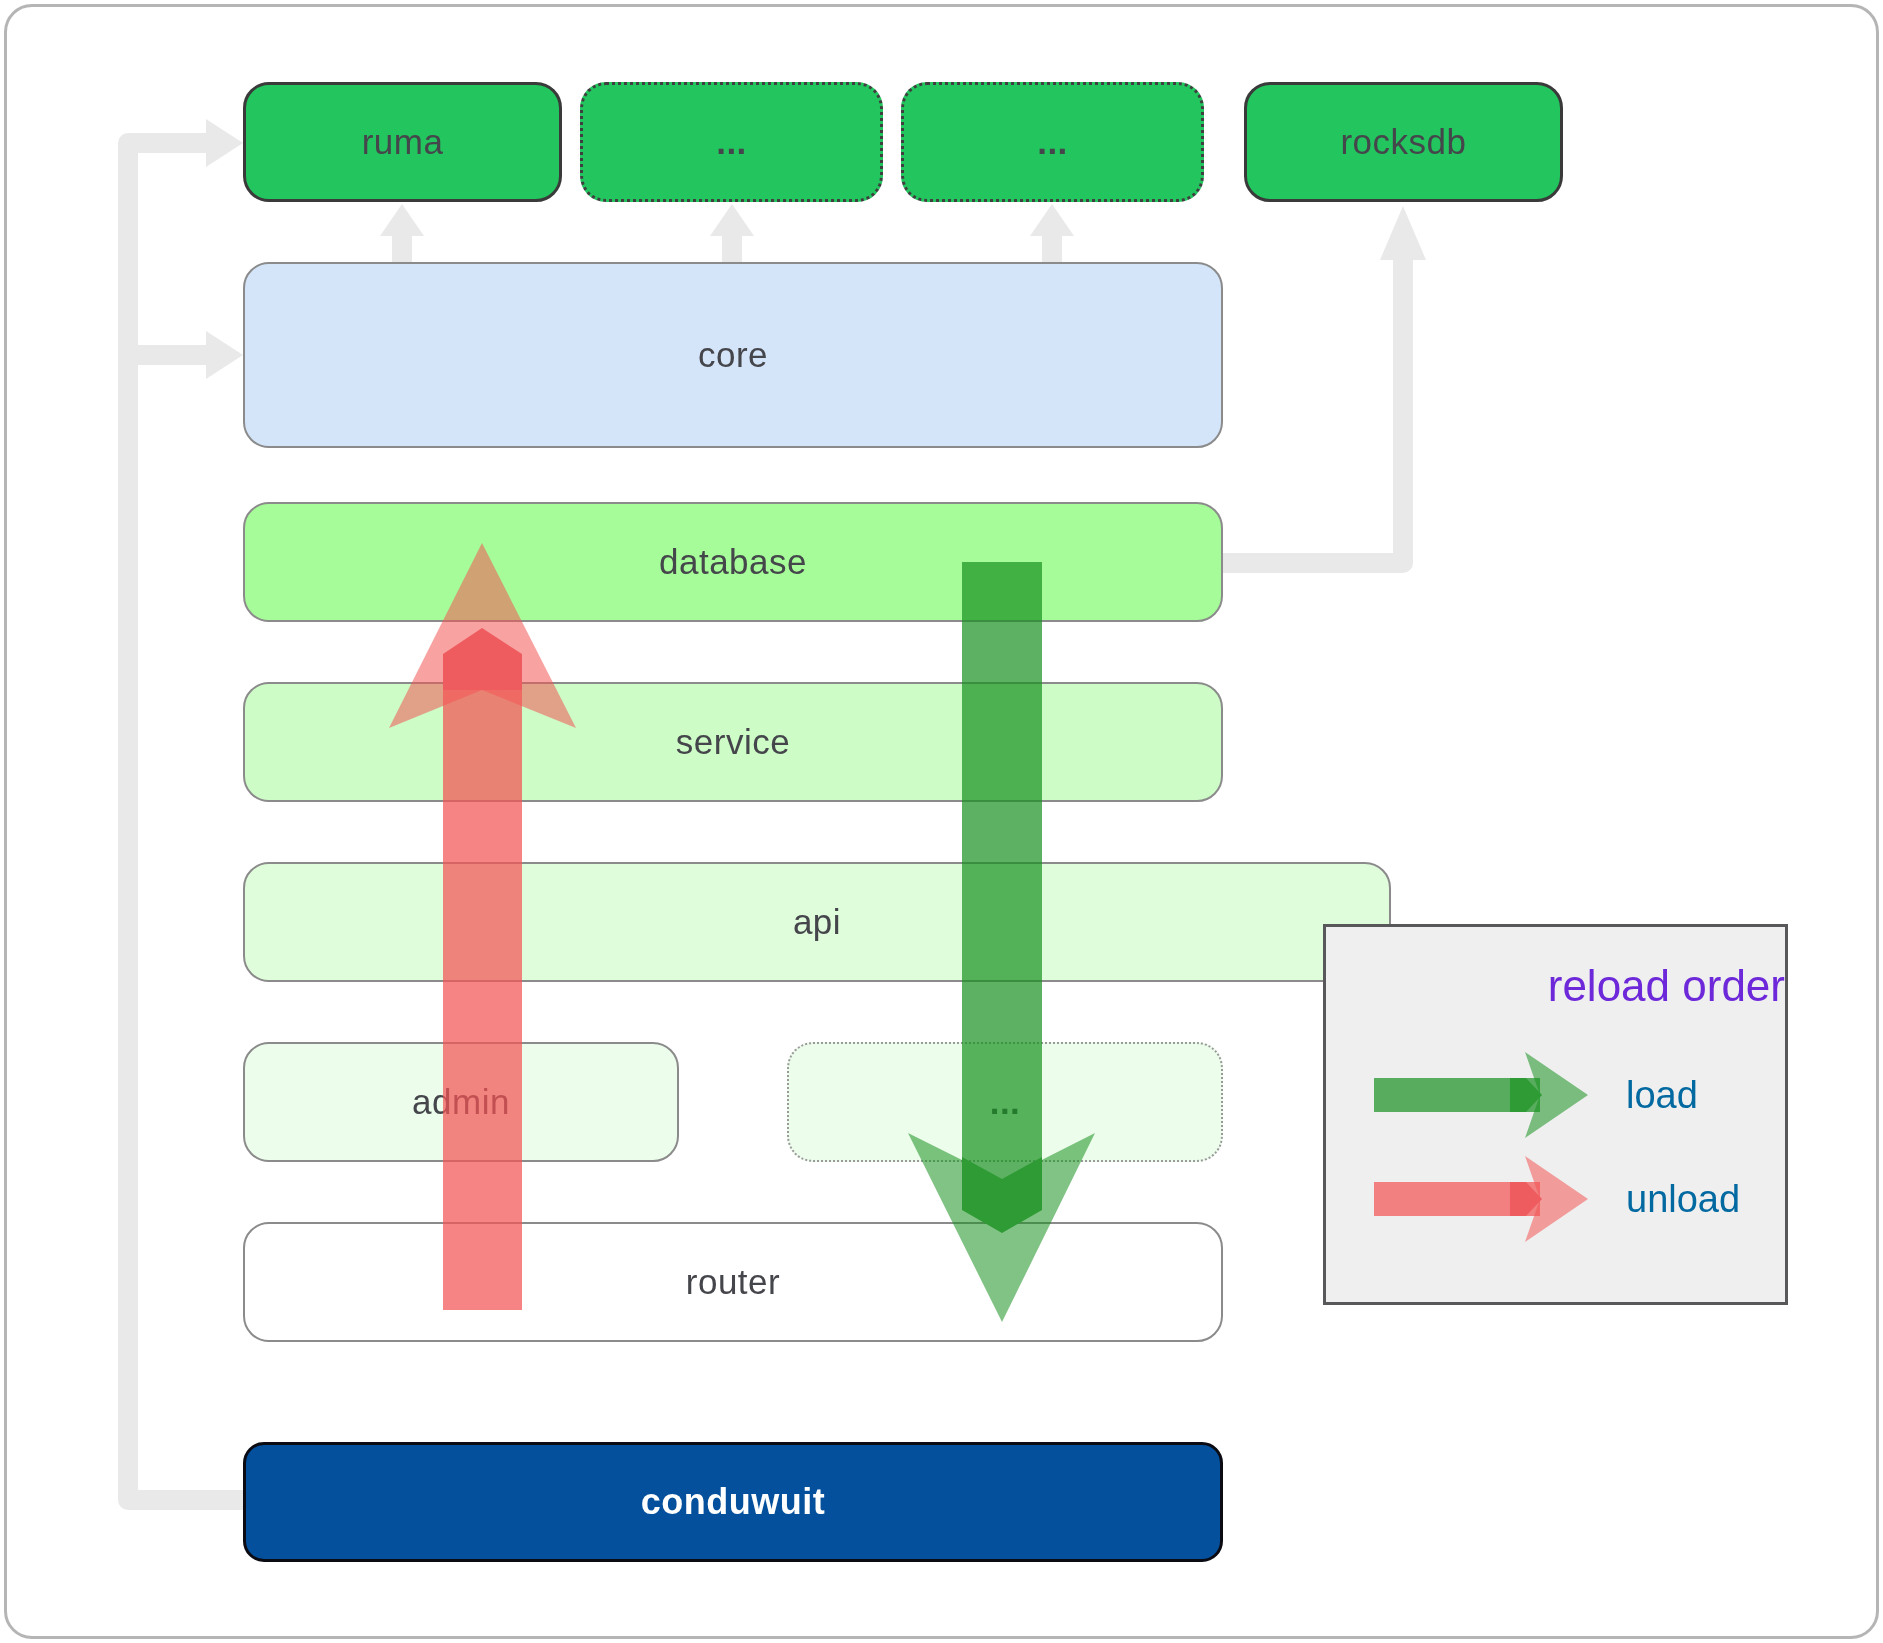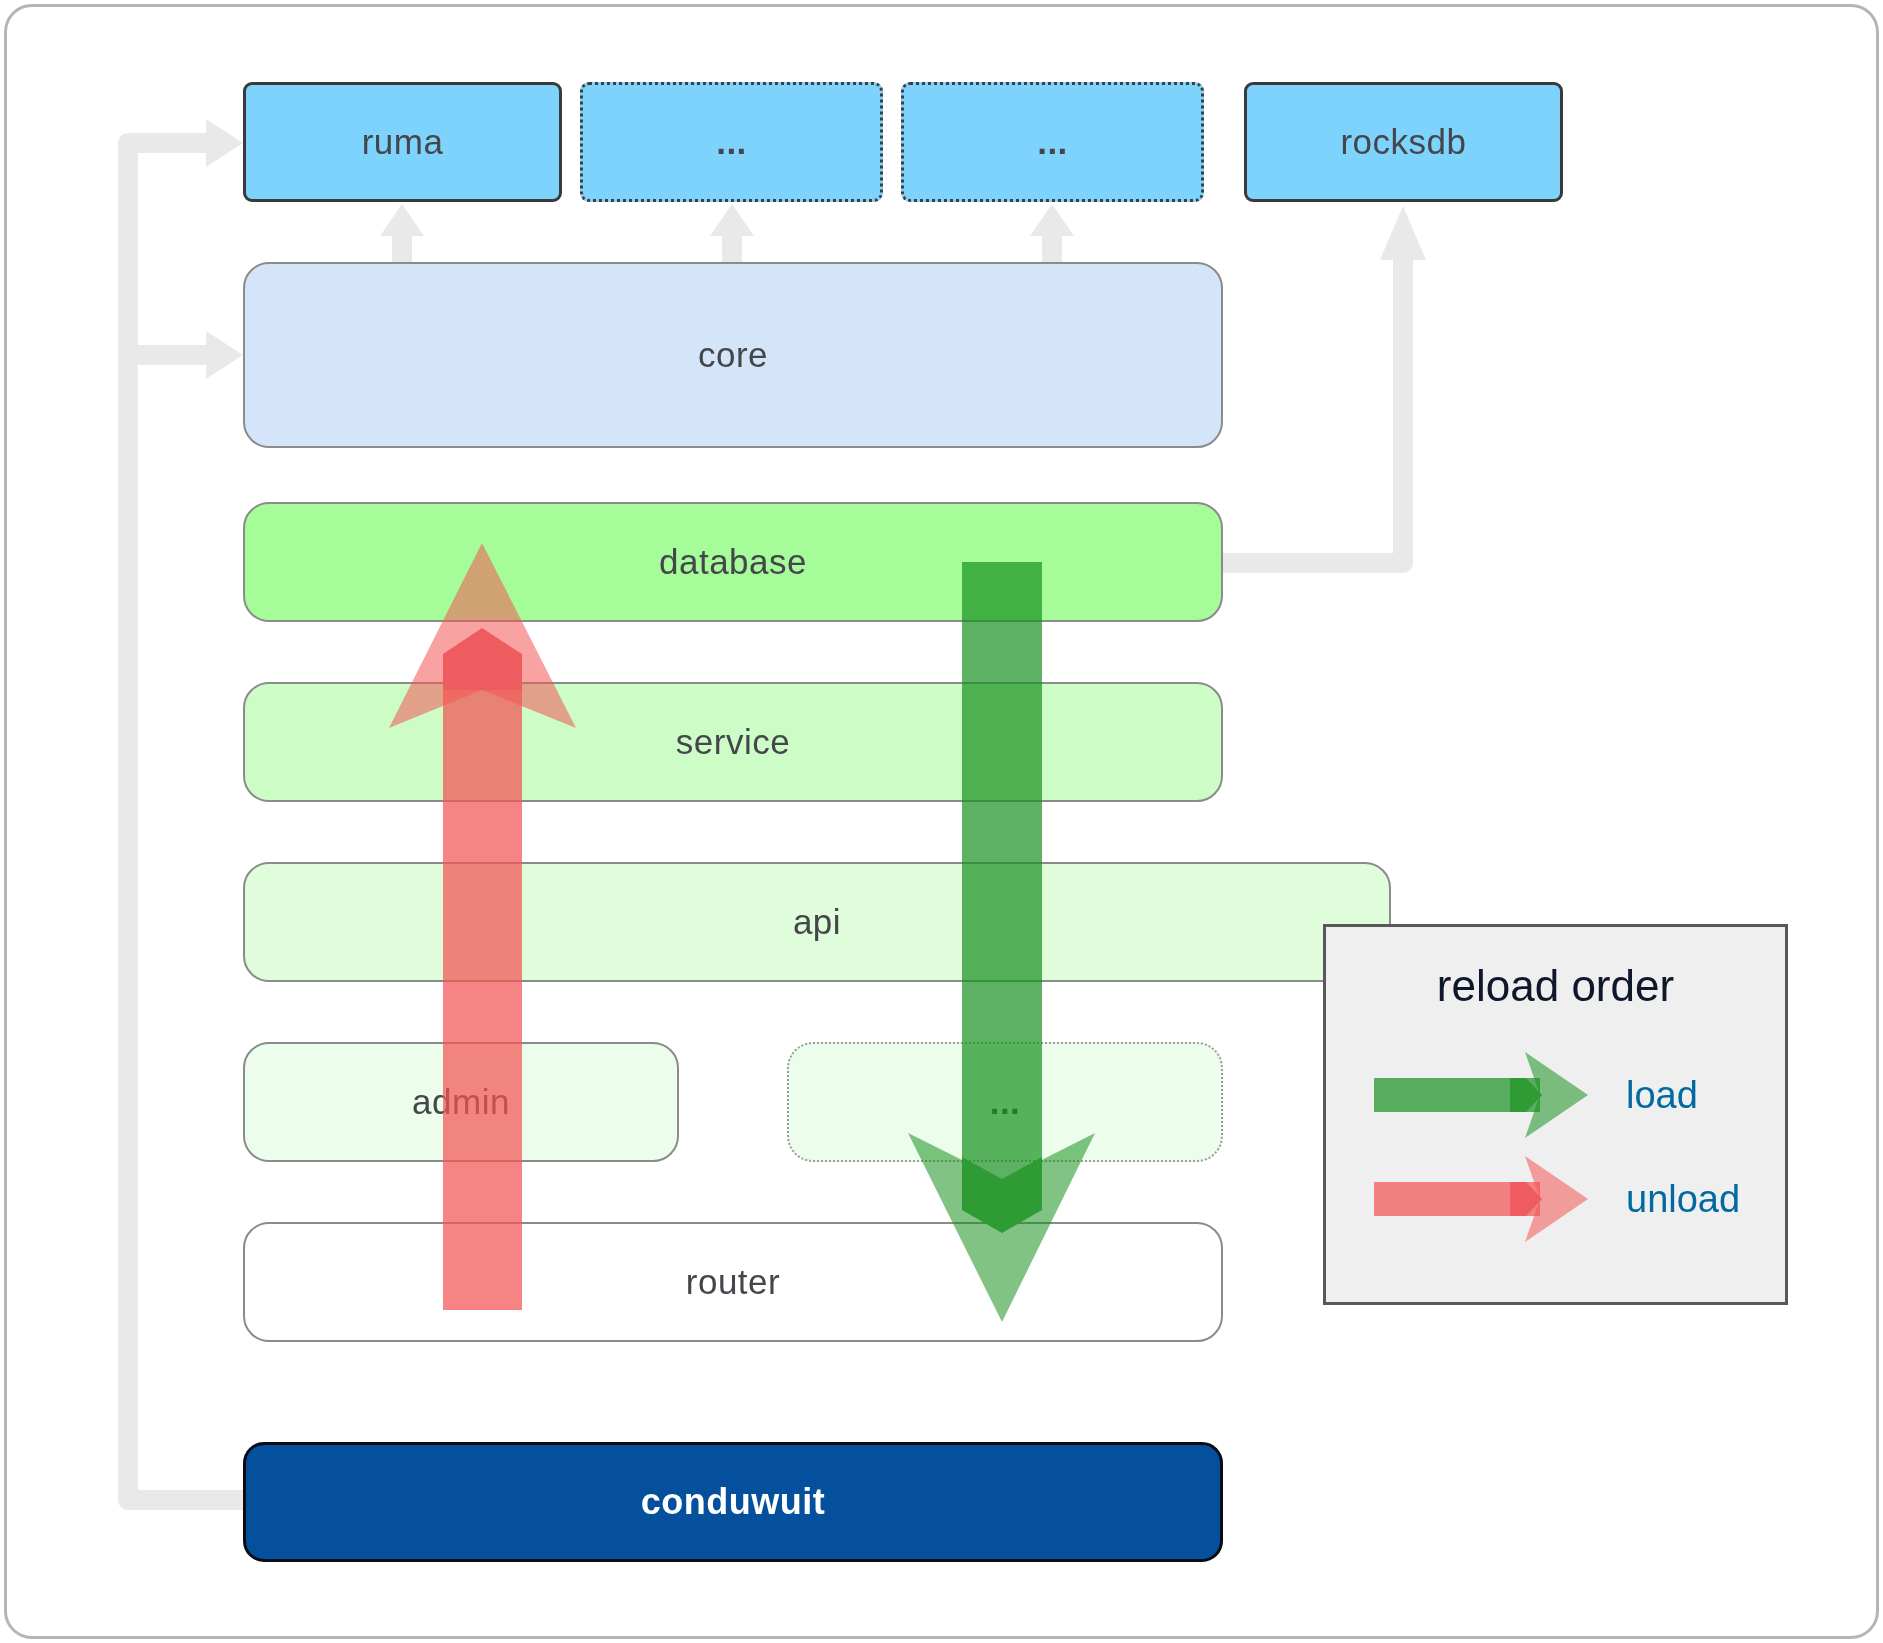--- a/index.html
+++ b/index.html
@@ -10,21 +10,21 @@
   #frame{
     position:absolute;left:4px;top:4px;right:4px;bottom:4px;
     border:3px solid #b5b5b5;border-radius:28px;pointer-events:none;
   }
   svg.layer{position:absolute;left:0;top:0;width:1883px;height:1643px;}
   .box{
     position:absolute;display:flex;align-items:center;justify-content:center;
     box-sizing:border-box;border-radius:26px;
     font-size:35px;font-weight:500;color:#45464b;letter-spacing:0.5px;
   }
-  .peach{background:#7dd3fc;border-radius:9px;}
+  .peach{background:#22c55e;}
   .solid-dark{border:3px solid #3a3a3a;}
   .dotted-dark{border:3px dotted #3f3f3f;}
   .gray-border{border:2.5px solid #8b8b8b;}
   .dotted-gray{border:2.5px dotted #9a9a9a;}
   .core{background:#d4e5fa;}
   .database{background:#a6fc98;}
   .service{background:#cdfcc7;}
   .api{background:#dffcdb;}
   .adminbox{background:#edfdec;}
   .routerbox{background:#ffffff;}
@@ -32,22 +32,22 @@
     background:#04509c;border:3px solid #0b0b14;border-radius:20px;
     color:#ffffff;font-weight:600;font-size:36px;
   }
   .dots{font-weight:700;}
   
   #legend{
     position:absolute;left:1323px;top:924px;width:465px;height:381px;
     background:#efefef;border:3px solid #58585a;box-sizing:border-box;
   }
   #legend .legend-title{
-    position:absolute;left:0;top:34px;width:100%;text-align:center;
-    font-size:44px;color:#0f172a;font-weight:500;
+    position:absolute;left:0;top:34px;width:100%;text-align:right;
+    font-size:44px;color:#6d28d9;font-weight:500;
   }
   .legend-arrow{position:absolute;left:34px;width:250px;height:120px;}
   #legend-load-arrow{top:108px;}
   #legend-unload-arrow{top:212px;}
   .legend-label{
     position:absolute;left:300px;width:150px;height:120px;
     display:flex;align-items:center;font-size:38px;color:#0369a1;
   }
   #legend-load-label{top:108px;}
   #legend-unload-label{top:212px;}

